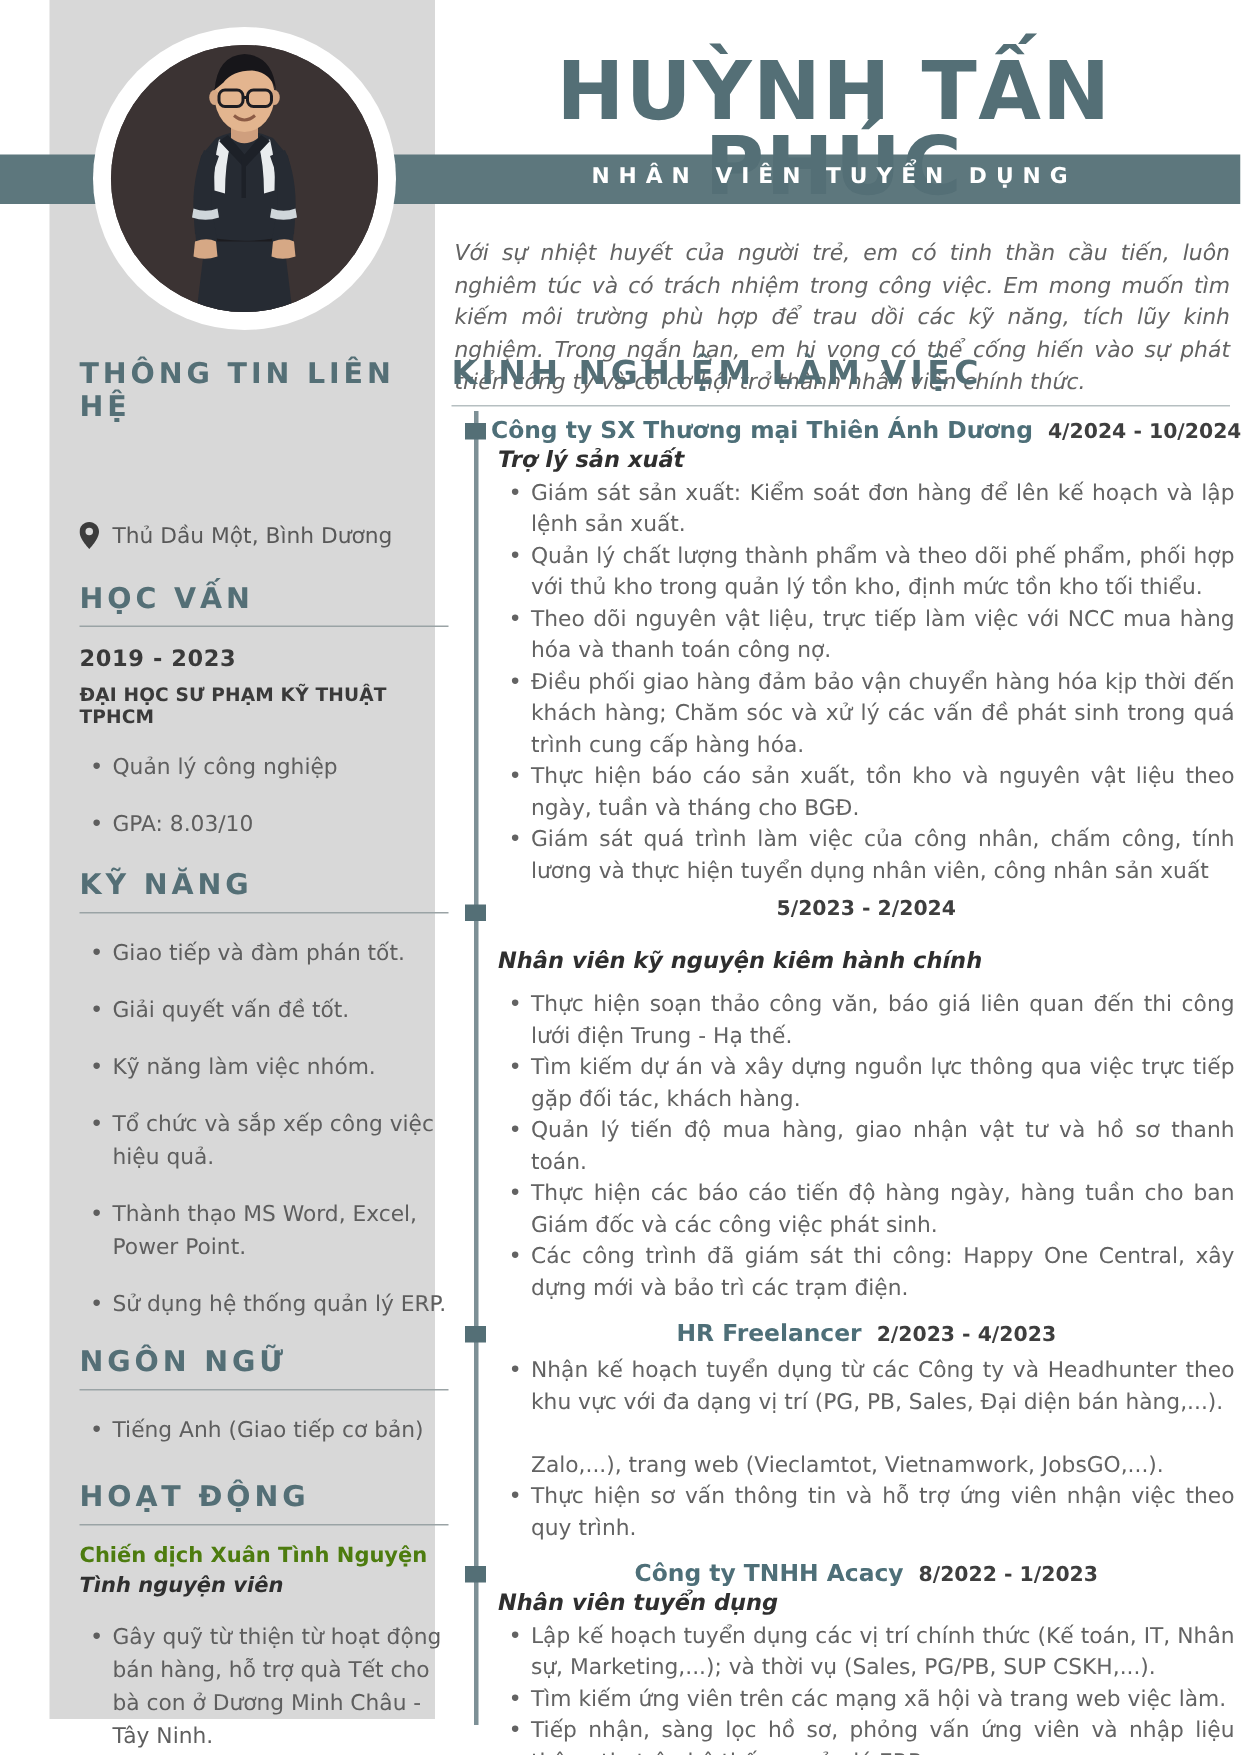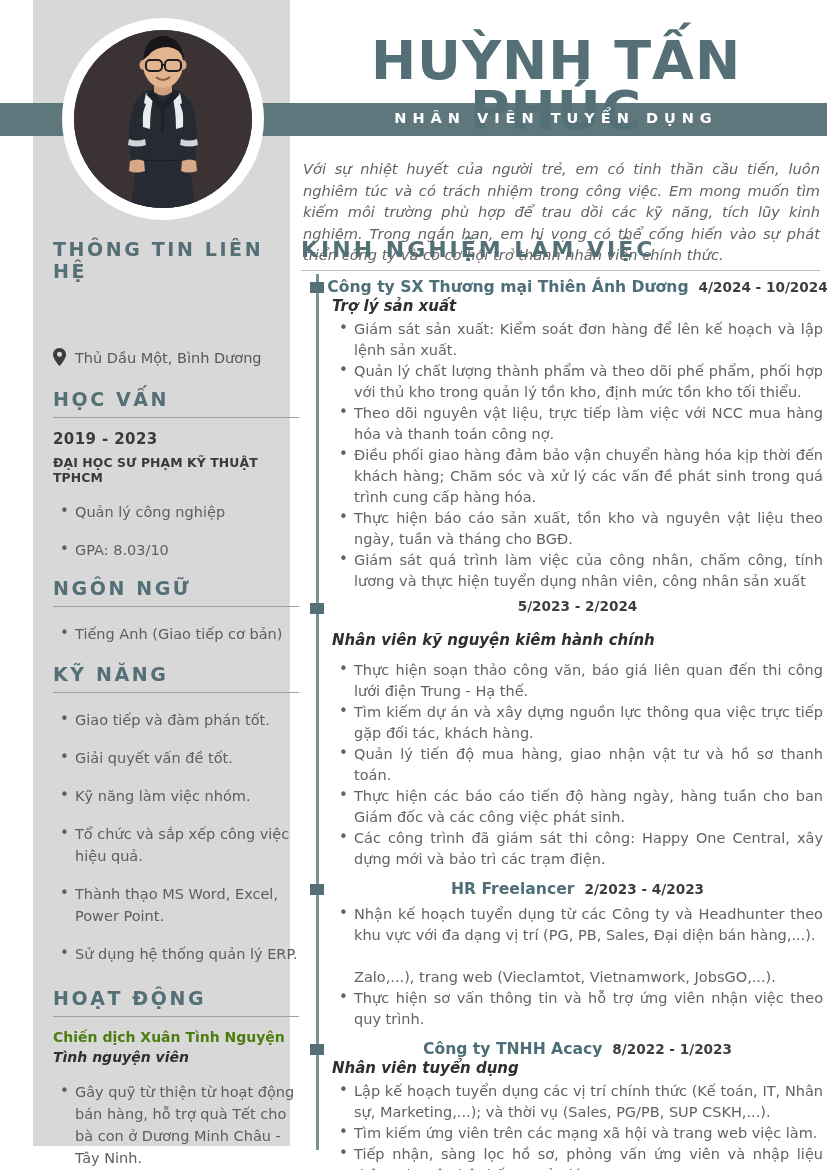--- a/index.html
+++ b/index.html
@@ -371,41 +371,41 @@
     </div>
 
     <div class="blk" style="margin-top:22px">
       <div class="side-h">HỌC VẤN</div>
       <div class="side-rule"></div>
       <div class="edu-years">2019 - 2023</div>
       <div class="edu-school">ĐẠI HỌC SƯ PHẠM KỸ THUẬT TPHCM</div>
       <ul class="side-list">
         <li>Quản lý công nghiệp</li>
         <li>GPA: 8.03/10</li>
-      </ul>
-    </div>
-
-    <div class="blk" style="margin-top:16px">
-      <div class="side-h">NGÔN NGỮ</div>
-      <div class="side-rule"></div>
-      <ul class="side-list">
-        <li>Tiếng Anh (Giao tiếp cơ bản)</li>
       </ul>
     </div>
 
     <div class="blk" style="margin-top:18px">
       <div class="side-h">KỸ NĂNG</div>
       <div class="side-rule"></div>
       <ul class="side-list">
         <li>Giao tiếp và đàm phán tốt.</li>
         <li>Giải quyết vấn đề tốt.</li>
         <li>Kỹ năng làm việc nhóm.</li>
         <li>Tổ chức và sắp xếp công việc hiệu quả.</li>
         <li>Thành thạo MS Word, Excel, Power Point.</li>
         <li>Sử dụng hệ thống quản lý ERP.</li>
+      </ul>
+    </div>
+
+    <div class="blk" style="margin-top:16px">
+      <div class="side-h">NGÔN NGỮ</div>
+      <div class="side-rule"></div>
+      <ul class="side-list">
+        <li>Tiếng Anh (Giao tiếp cơ bản)</li>
       </ul>
     </div>
 
     <div class="blk" style="margin-top:22px">
       <div class="side-h">HOẠT ĐỘNG</div>
       <div class="side-rule"></div>
       <div class="act-title">Chiến dịch Xuân Tình Nguyện</div>
       <div class="act-role">Tình nguyện viên</div>
       <ul class="side-list">
         <li>Gây quỹ từ thiện từ hoạt động bán hàng, hỗ trợ quà Tết cho bà con ở Dương Minh Châu - Tây Ninh.</li>

